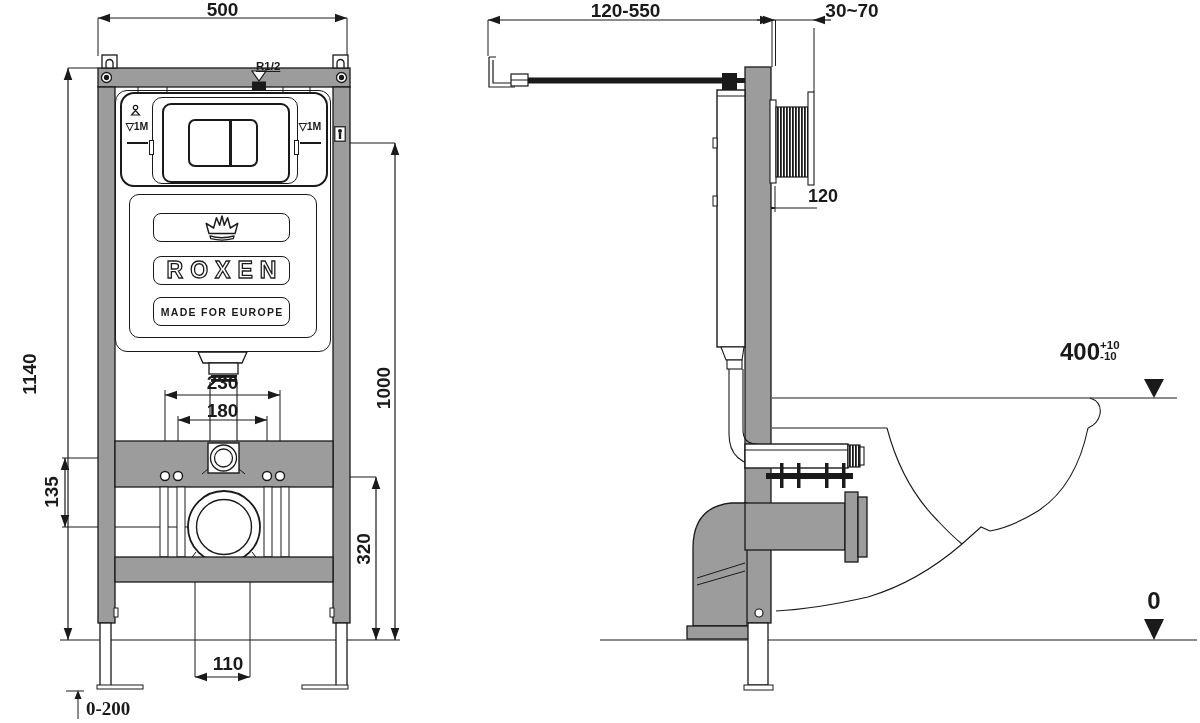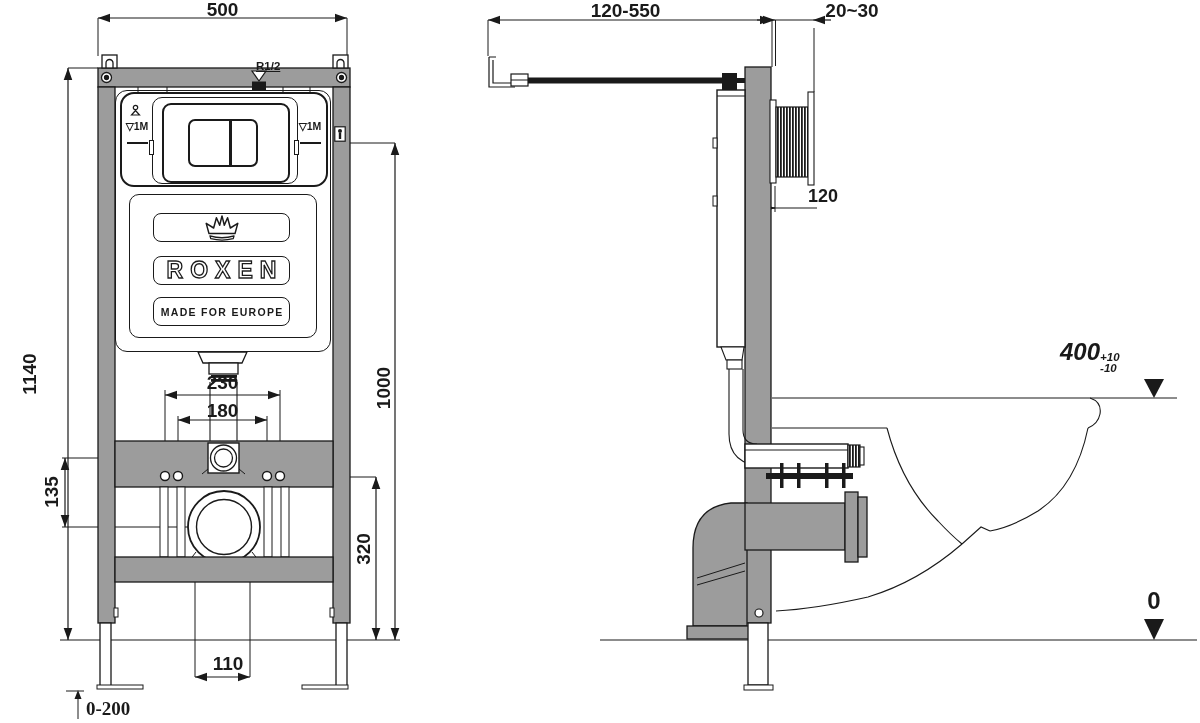--- a/index.html
+++ b/index.html
@@ -13,23 +13,23 @@
   .small-lbl{font-size:11.5px;line-height:12px;height:12px;}
   .tiny-lbl{font-size:10.5px;line-height:11px;height:11px;letter-spacing:0;text-align:center;}
   
   .box{position:absolute;box-sizing:border-box;border:1.5px solid #1a1a1a;background:transparent;}
   .panel{position:absolute;box-sizing:border-box;border:1.6px solid #1a1a1a;border-radius:8px;
          display:flex;align-items:center;justify-content:center;background:#fff;}
   .roxen{font-weight:bold;font-size:23px;letter-spacing:7px;text-indent:7px;color:#fff;
          -webkit-text-stroke:1.3px #1a1a1a;}
   @supports not (-webkit-text-stroke:1px #000){.roxen{color:#1a1a1a;}}
   .made{font-weight:bold;font-size:10.5px;letter-spacing:1.3px;text-indent:1.3px;}
-  .t400{position:absolute;display:flex;align-items:flex-start;font-weight:bold;font-style:italic;}
+  .t400{position:absolute;display:flex;align-items:flex-start;font-weight:bold;}
   .t400 .big{font-size:24px;line-height:24px;}
-  .t400 .tol{display:flex;flex-direction:column;font-size:11.5px;line-height:11px;margin-top:12px;}
+  .t400 .tol{display:flex;flex-direction:column;font-size:11.5px;line-height:11px;margin-top:0;}
 </style>
 </head>
 <body>
 
 <div class="canvas">
 
   <svg class="lw" width="1200" height="723" viewBox="0 0 1200 723">
     <defs>
       <marker id="ah" viewBox="0 0 10 8" refX="9.5" refY="4" markerWidth="11" markerHeight="8.5" orient="auto-start-reverse">
         <path d="M0,0.6 L9.5,4 L0,7.4 Z" fill="#1a1a1a"></path>
@@ -228,21 +228,21 @@
   <div class="dim rot" style="left:24px;top:482px;width:56px;">135</div>
   <div class="dim rot" style="left:356px;top:378px;width:56px;">1000</div>
   <div class="dim rot" style="left:336px;top:539px;width:56px;">320</div>
   <div class="dim" style="left:195px;top:654px;width:66px;">110</div>
   <div class="dim" style="left:86px;top:699px;width:80px;text-align:left;font-family:Liberation Serif, serif;">0-200</div>
   <div class="dim small-lbl" style="left:256px;top:60px;width:44px;text-align:left;text-decoration:underline;">R1/2</div>
   <div class="dim tiny-lbl" style="left:122px;top:121px;width:30px;">▽1M</div>
   <div class="dim tiny-lbl" style="left:295px;top:121px;width:30px;">▽1M</div>
 
   <div class="dim" style="left:578px;top:1px;width:95px;">120-550</div>
-  <div class="dim" style="left:816px;top:1px;width:72px;">20~30</div>
+  <div class="dim" style="left:816px;top:1px;width:72px;">30~70</div>
   <div class="dim" style="left:776px;top:186px;width:46px;font-size:18px;padding-left:24px;">120</div>
   <div class="t400" style="left:1060px;top:340px;">
     <span class="big">400</span>
     <span class="tol">
       <span>+10</span>
       <span>-10</span>
     </span>
   </div>
   <div class="dim" style="left:1141px;top:589px;width:26px;font-size:24px;line-height:24px;height:24px;">0</div>
 

